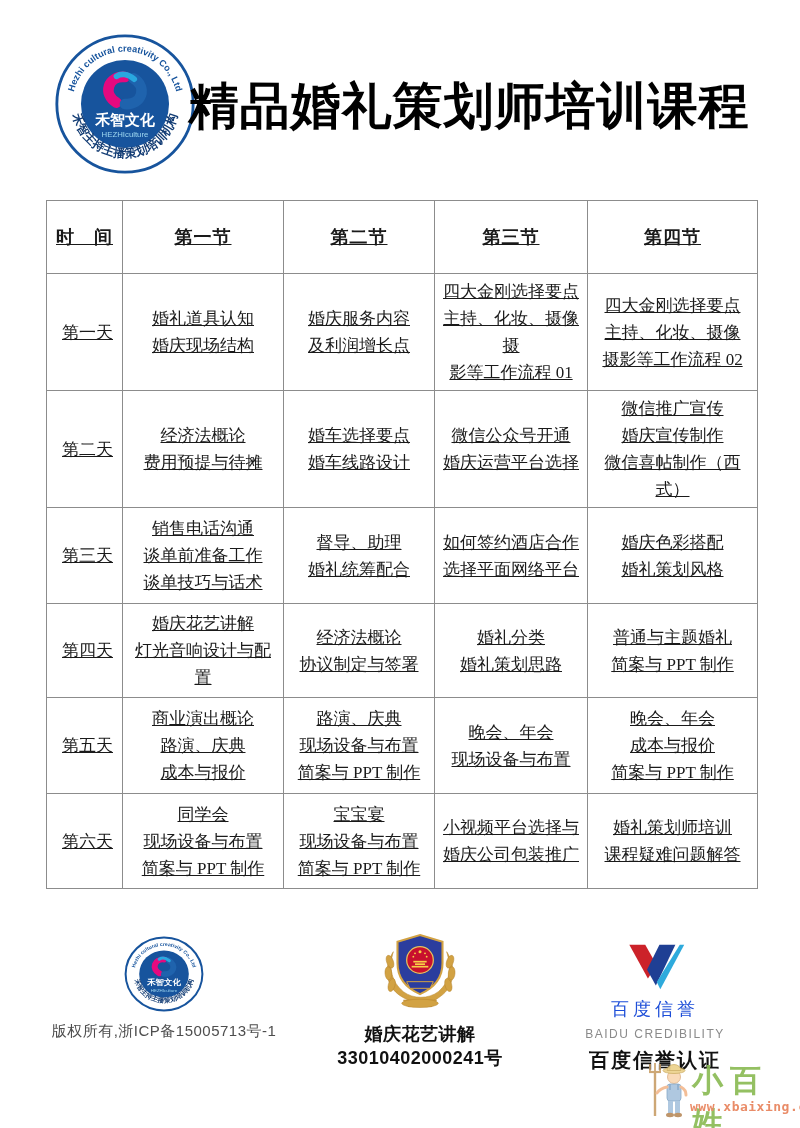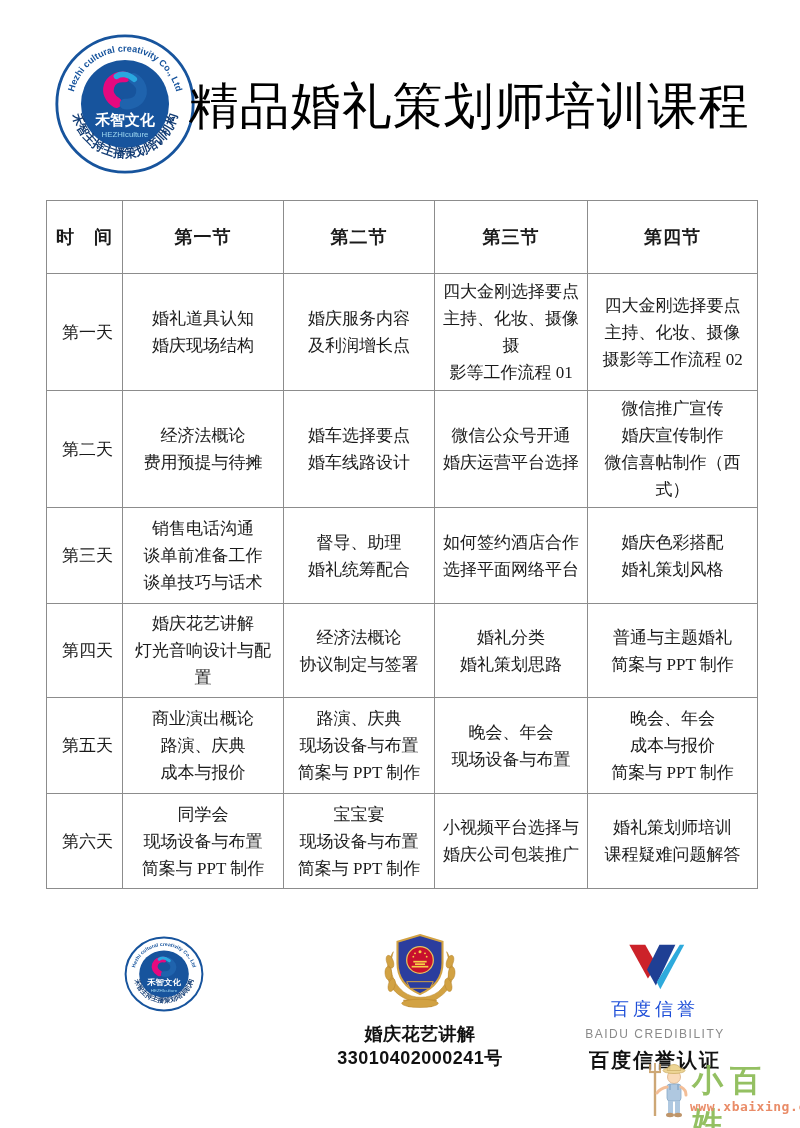--- a/index.html
+++ b/index.html
@@ -10,30 +10,31 @@
     font-family:"Liberation Sans","DejaVu Sans",sans-serif;
   }
 
   
   .logo-badge { position:absolute; }
   .logo-badge.header-pos { left:54px; top:33px; width:142px; height:142px; }
   .logo-badge.footer-pos { left:124px; top:936px; width:80px; height:76px; }
   .page-title {
     position:absolute; left:180px; top:76px; width:578px;
     text-align:center; font-size:50px; line-height:60px;
-    font-weight:400; color:#000; letter-spacing:1px;
+    font-weight:700; color:#000; letter-spacing:1px;
     font-family:"Liberation Sans","DejaVu Sans",sans-serif;
   }
 
   
   .course-table {
     position:absolute; left:46px; top:200px;
     border-collapse:collapse; table-layout:fixed;
     font-family:"Liberation Serif","DejaVu Serif",serif;
     color:#1a1a1a;
+    text-decoration:underline;
   }
   .course-table th, .course-table td {
     border:1px solid #8c8c8c; text-align:center; vertical-align:middle;
     white-space:pre-line; padding:4px 6px;
   }
   .course-table thead th { font-size:18px; font-weight:bold; letter-spacing:1px; }
   .course-table tbody th { font-size:17px; font-weight:normal;padding-left:12px; }
   .course-table tbody td { font-size:17px; line-height:27px; }
 
   
@@ -210,20 +211,21 @@
       </text>
       <g>
         <path d="M100,62 C76,60 68,86 88,98" stroke="#e5097f" stroke-width="15" fill="none" stroke-linecap="round"></path>
         <path d="M100,100 C124,102 132,76 112,64" stroke="#1f63ad" stroke-width="15" fill="none" stroke-linecap="round"></path>
         <path d="M113,65 C104,57 94,57 88,61" stroke="#29a8e0" stroke-width="8" fill="none" stroke-linecap="round"></path>
       </g>
       <text x="100" y="130" text-anchor="middle" font-size="21" font-weight="bold" fill="#ffffff" font-family="Liberation Sans, DejaVu Sans, sans-serif">禾智文化</text>
       <text x="100" y="147" text-anchor="middle" font-size="11" fill="#9fd8f0" font-family="Liberation Sans, DejaVu Sans, sans-serif">HEZHIculture</text>
     </svg>
   </div>
+  <div class="copyright-text">版权所有,浙ICP备15005713号-1</div>
 
   <div class="police-badge">
     <svg viewBox="0 0 100 96" width="100%" height="100%">
 
       <g fill="#d2a243" stroke="#b8862f" stroke-width="0.6">
         <path d="M18,26 C6,44 8,68 28,80 C44,90 62,90 74,80 C92,68 94,44 82,26
                  C88,46 86,62 72,74 C60,83 42,83 30,74 C16,62 12,46 18,26 Z"></path>
         <ellipse cx="14" cy="38" rx="4" ry="8" transform="rotate(-20 14 38)"></ellipse>
         <ellipse cx="12" cy="52" rx="4" ry="8" transform="rotate(-5 12 52)"></ellipse>
         <ellipse cx="16" cy="66" rx="4" ry="8" transform="rotate(15 16 66)"></ellipse>

